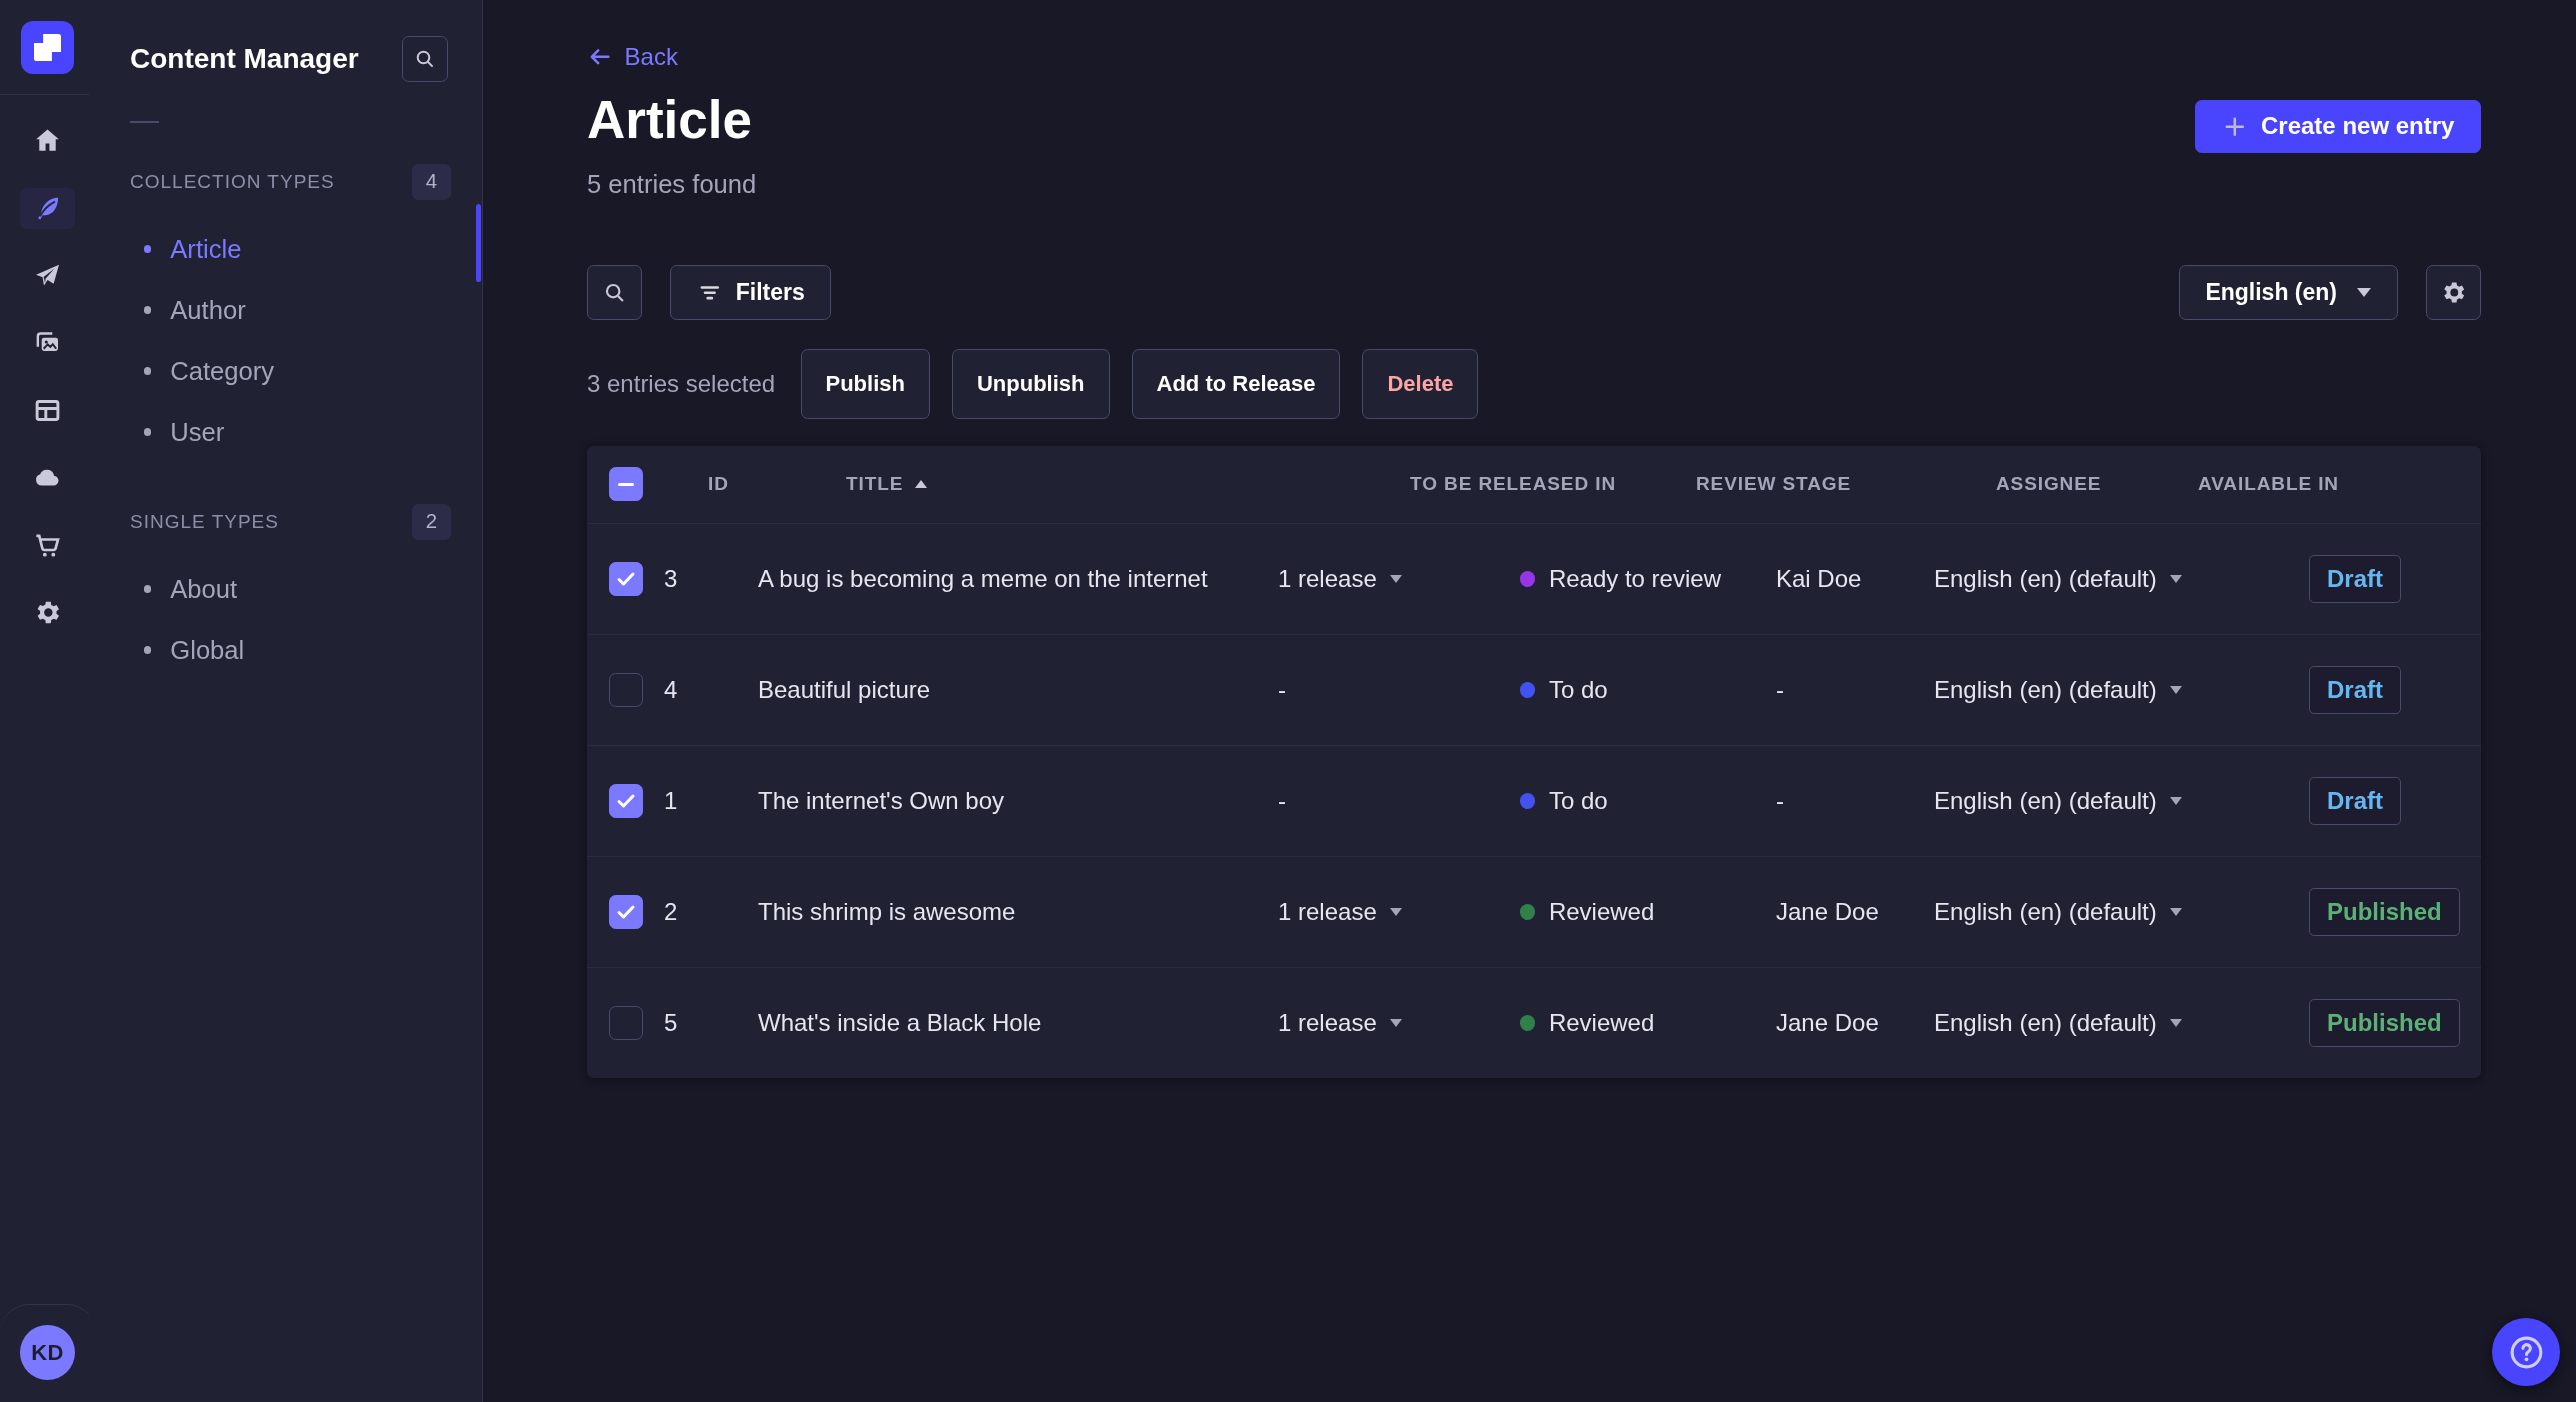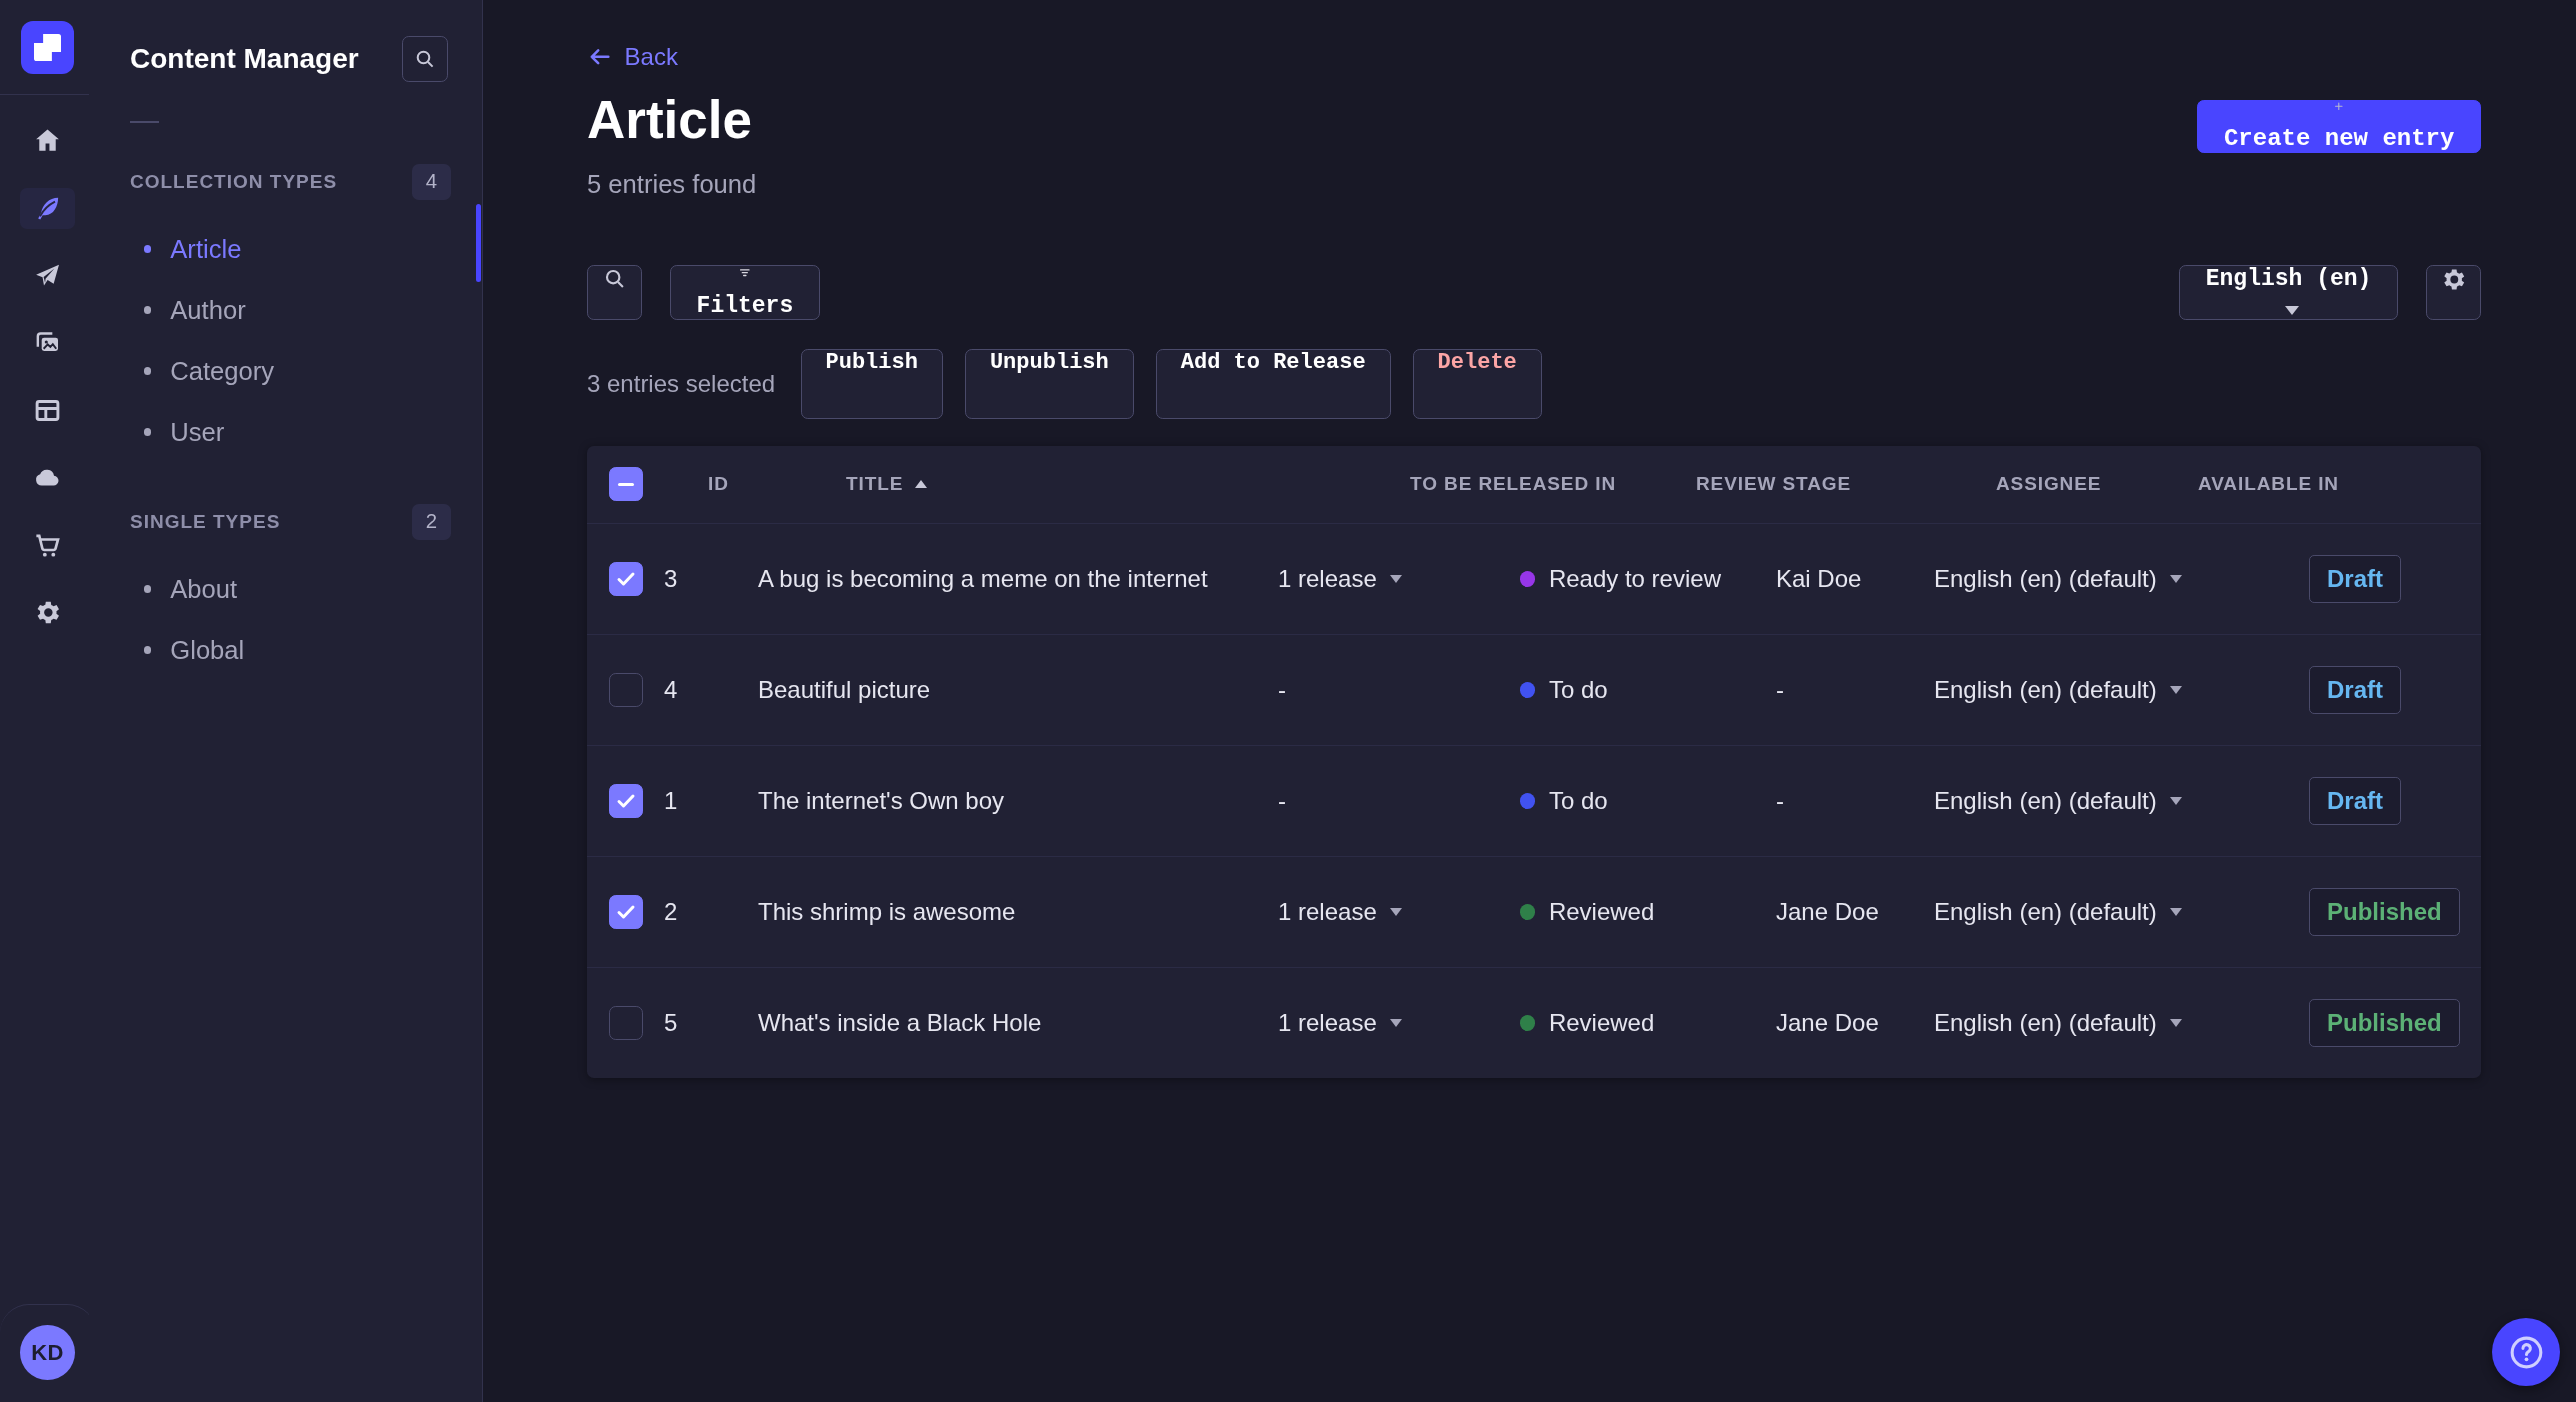--- a/index.html
+++ b/index.html
@@ -47,43 +47,43 @@
   }
   .subnav-header { display:flex; align-items:center; justify-content:space-between; padding:36px 34px 0 41px; }
   .subnav-title { font-size:28px; font-weight:700; color:#fff; }
   .subnav-search-btn {
     width:46px; height:46px; border-radius:6.8px; border:0.9px solid #4a4a6a; background:transparent;
     color:#c8c8d8; display:flex; align-items:center; justify-content:center; cursor:pointer;
   }
   .subnav-rule { width:29px; height:1.7px; background:#4a4a6a; margin:39px 0 0 41px; }
   .section { padding:0 31px 0 41px; }
   .section-head { display:flex; justify-content:space-between; align-items:center; margin-top:41px; }
-  .section-label { font-size:19px; font-weight:700; letter-spacing:1px; color:#8e8ea9; }
+  .section-label { font-size:19px; font-weight:400; letter-spacing:1px; color:#8e8ea9; }
   .section-count {
     min-width:39px; height:36px; padding:0 8.5px; border-radius:6.8px; background:#2c2c48;
     color:#b3b3c9; font-size:20.4px; display:flex; align-items:center; justify-content:center;
   }
   .section-items { margin-top:19px; }
   .nav-item {
     display:flex; align-items:center; gap:19px; height:61px; padding-left:13.6px;
     font-size:25.6px; color:#a5a5ba; border-radius:6.8px; cursor:pointer;
   }
   .nav-item .bullet { width:7.7px; height:7.7px; border-radius:50%; background:currentColor; flex:none; }
   .nav-item.active { color:#7b79ff; }
   .scroll-indicator { position:absolute; right:0.9px; top:204px; width:5.1px; height:78px; border-radius:2.6px; background:#4945ff; }
   
   .main { position:absolute; left:492px; top:0; right:0; bottom:0; padding:43px 95px 0 95px; }
   .back-link { display:inline-flex; align-items:center; gap:12px; color:#7b79ff; font-size:24px; text-decoration:none; cursor:pointer; }
   .title-row { display:flex; justify-content:space-between; align-items:flex-start; margin-top:20.4px; }
   .page-title { font-size:53px; font-weight:700; color:#fff; line-height:1; }
   .subtitle { margin-top:17px; font-size:25.6px; color:#a5a5ba; }
   .btn {
-    display:inline-flex; align-items:center; justify-content:flex-start; gap:13.6px;
+    display:inline-flex; align-items:center; justify-content:center; gap:13.6px;
     border-radius:6.8px; border:0.9px solid #4a4a6a; background:#212134; color:#fff;
-    font-family:Liberation Mono, monospace; font-size:23px; font-weight:600; height:53px; padding:0 25.6px; cursor:pointer;flex-direction:column;
+    font-family:Liberation Sans, sans-serif; font-size:23px; font-weight:600; height:53px; padding:0 25.6px; cursor:pointer;
   }
   .btn-primary { background:#4945ff; border-color:#4945ff; font-size:24px; margin-top:6.8px; height:53px; }
   .btn-danger-text { color:#fca5a5; }
   .icon-btn { width:55px; height:55px; padding:0; }
   .toolbar { margin-top:66px; display:flex; justify-content:space-between; align-items:center; }
   .toolbar-left, .toolbar-right { display:flex; gap:28px; align-items:center; }
   .toolbar .btn { height:55px; font-weight:600; }
   .select-chev { width:0; height:0; border-left:7.7px solid transparent; border-right:7.7px solid transparent; border-top:9.4px solid #c8c8d8; margin-left:6.8px; }
   .selection-row { margin-top:29px; display:flex; align-items:center; gap:22px; }
   .selection-text { font-size:24px; color:#a5a5ba; margin-right:3.4px; }

